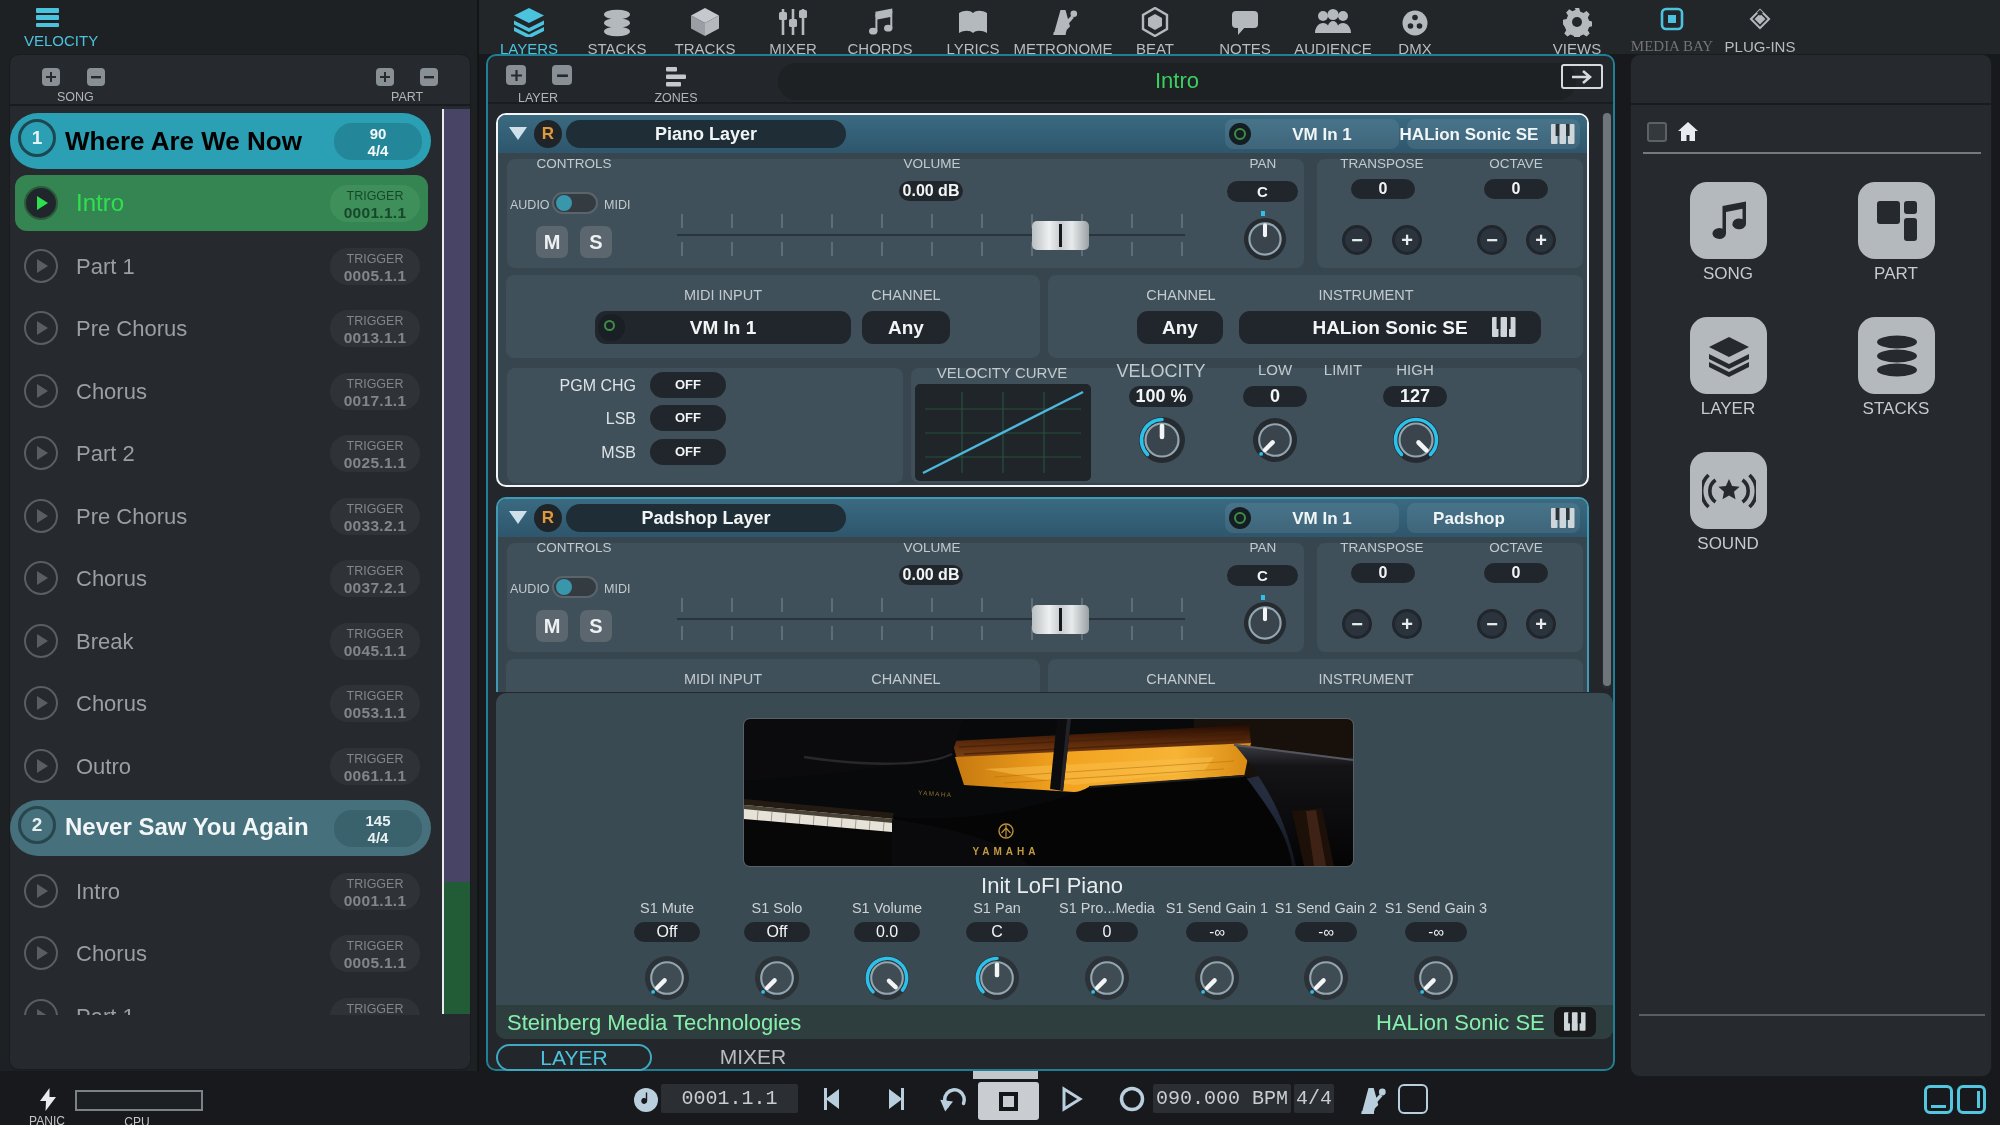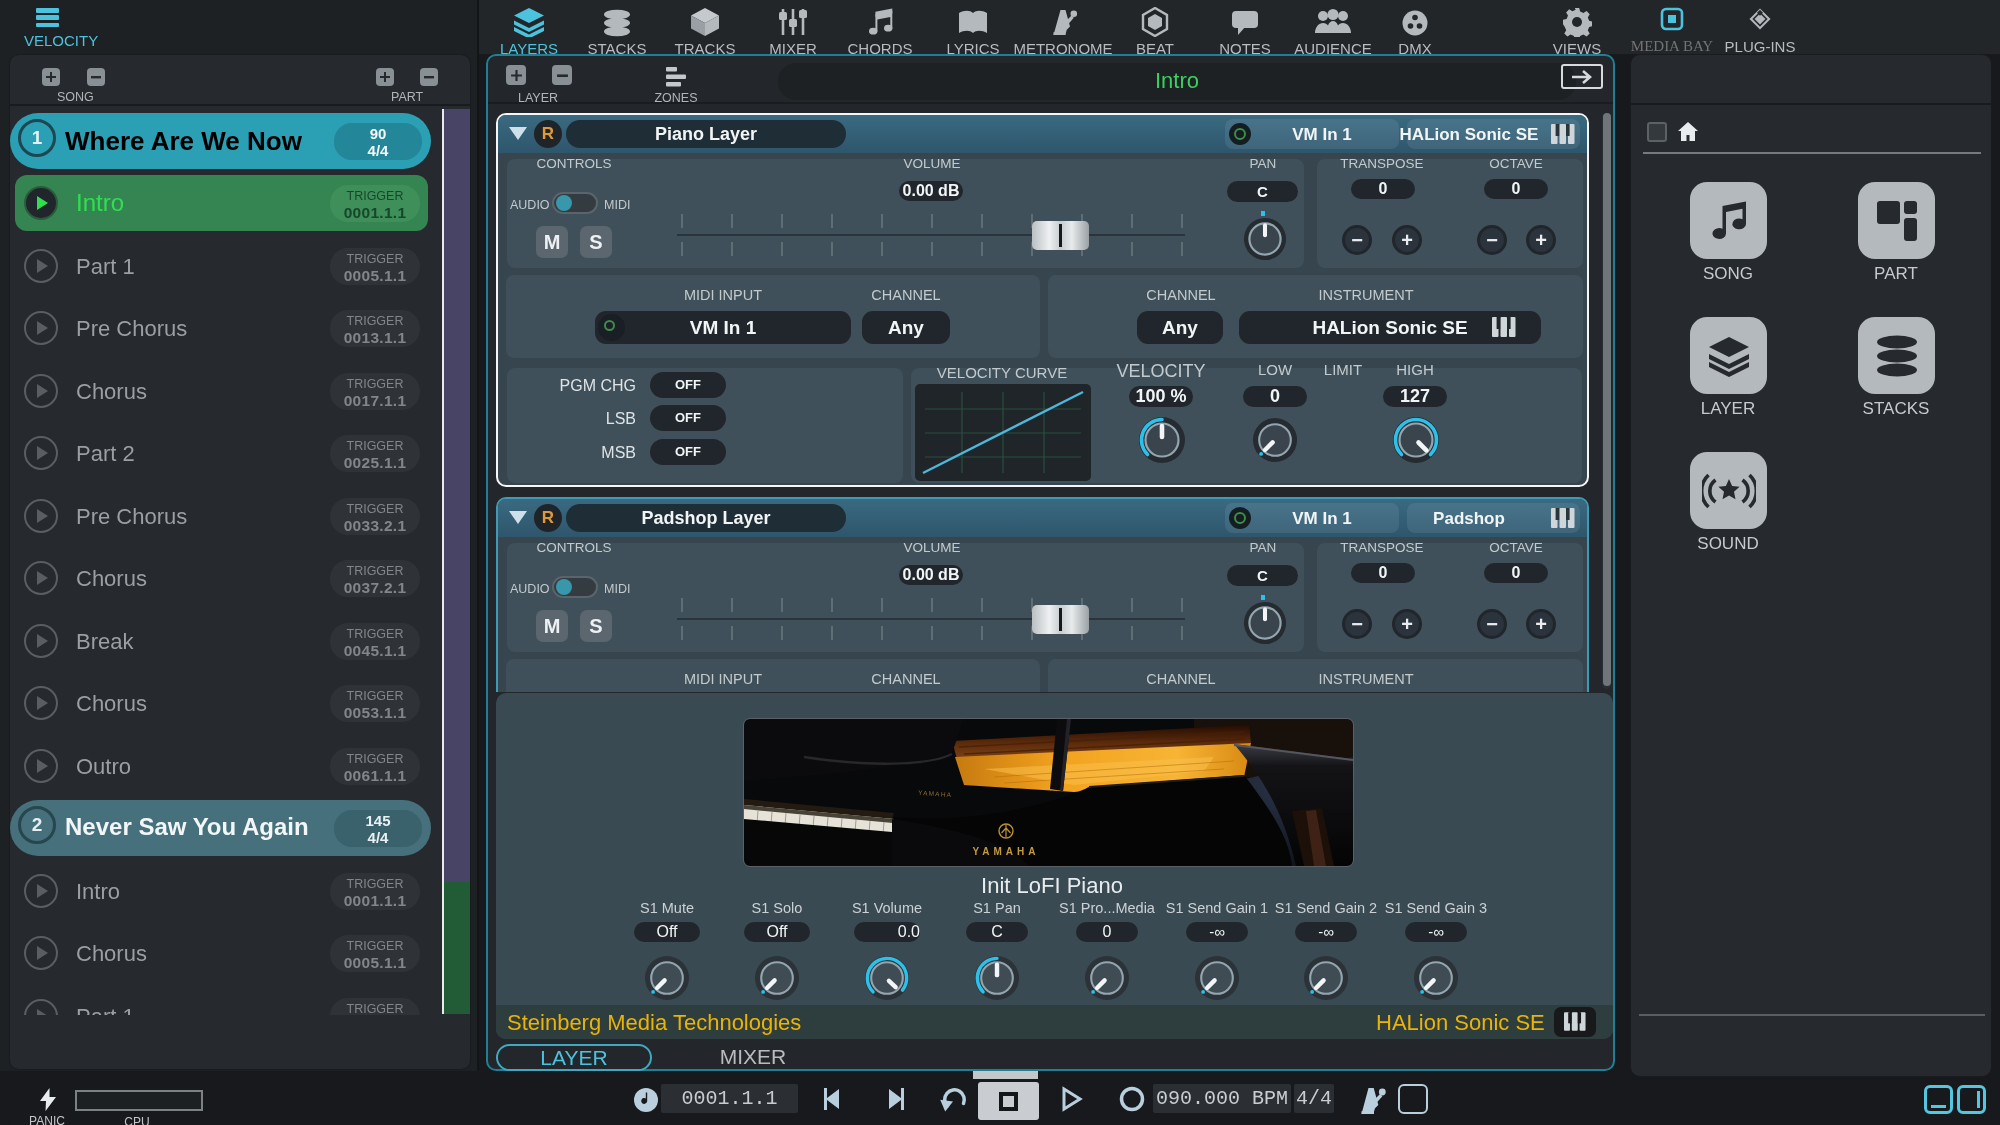--- a/index.html
+++ b/index.html
@@ -65,21 +65,21 @@
 .msbtn { position:absolute; width:32px; height:32px; background:#5b666e; border-radius:7px; color:#eef1f3; font-size:20px; font-weight:bold; text-align:center; line-height:32px; }
 .ticks { position:absolute; height:14px; background:repeating-linear-gradient(90deg,#5f6d75 0 2px,transparent 2px 50px); }
 .sline { position:absolute; height:2px; background:#2a343a; }
 .shandle { position:absolute; width:57px; height:29px; border-radius:5px; background:linear-gradient(90deg,#b9bfc2,#eef0f1 30%,#c6cbce 50%,#e8eaeb 70%,#9aa1a5); }
 .shandle:after { content:""; position:absolute; left:27px; top:3px; width:3px; height:23px; background:#16181a; }
 .circbtn { position:absolute; width:30px; height:30px; border-radius:50%; background:#2b333c; border:3px solid #20262b; color:#e8ecee; text-align:center; font-size:20px; font-weight:bold; line-height:24px; }
 .klab { position:absolute; font-size:14.5px; color:#ccd1d4; width:160px; margin-left:-80px; text-align:center; white-space:nowrap; }
 #pluginPanel { position:absolute; left:8px; top:637px; width:1117px; height:346px; background:#3a4a52; border-radius:10px; }
 #pimg { position:absolute; left:248px; top:26px; width:609px; height:147px; border-radius:6px; overflow:hidden; outline:1.5px solid #5a6166; }
 #initLbl { position:absolute; left:456px; top:180px; width:200px; text-align:center; color:#e8ecee; font-size:22px; }
-#sbar { position:absolute; left:0px; top:312px; width:100%; height:34px; background:#2e3d3e; border-radius:0 0 10px 10px; color:#eab308; font-size:22px; }
+#sbar { position:absolute; left:0px; top:312px; width:100%; height:34px; background:#2e3d3e; border-radius:0 0 10px 10px; color:#86efac; font-size:22px; }
 #vscroll { position:absolute; left:1114px; top:57px; width:9px; height:576px; background:#2a2e32; border-radius:5px; }
 #vthumb { position:absolute; left:0.5px; top:0px; width:8px; height:573px; background:#6e767c; border-radius:4px; }
 #lmtabs { position:absolute; left:0; top:988px; width:100%; height:29px; }
 #layerTab { position:absolute; left:8px; top:0; width:156px; height:27px; border:2px solid #3fa9c2; border-radius:14px; color:#4cc3de; font-size:21px; text-align:center; line-height:24px; }
 #mixerTab { position:absolute; left:215px; top:1px; width:100px; text-align:center; color:#b9bcbe; font-size:21px; }
 #hthumb { position:absolute; left:973px; top:1071px; width:65px; height:8px; background:#c3c7ca; }
 
 
 #right { position:absolute; left:1617px; top:0; width:383px; height:1077px; background:transparent; }
 #rightPanel { position:absolute; left:13px; top:54px; width:362px; height:1023px; background:#26292d; border-radius:10px; border:1px solid #191c1e; }
@@ -656,21 +656,21 @@
     <div class="klab" style="left:171px; top:207px;">S1 Mute</div>
     <div class="klab" style="left:281px; top:207px;">S1 Solo</div>
     <div class="klab" style="left:391px; top:207px;">S1 Volume</div>
     <div class="klab" style="left:501px; top:207px;">S1 Pan</div>
     <div class="klab" style="left:611px; top:207px;">S1 Pro...Media</div>
     <div class="klab" style="left:721px; top:207px;">S1 Send Gain 1</div>
     <div class="klab" style="left:830px; top:207px;">S1 Send Gain 2</div>
     <div class="klab" style="left:940px; top:207px;">S1 Send Gain 3</div>
     <div class="dpill" style="left:138px; top:229px; width:66px; height:20px; font-size:16px; line-height:20px; font-weight:normal;">Off</div>
     <div class="dpill" style="left:248px; top:229px; width:66px; height:20px; font-size:16px; line-height:20px; font-weight:normal;">Off</div>
-    <div class="dpill" style="left:358px; top:229px; width:66px; height:20px; font-size:16px; line-height:20px; font-weight:normal;text-align:right;">0.0</div>
+    <div class="dpill" style="left:358px; top:229px; width:66px; height:20px; font-size:16px; line-height:20px; font-weight:normal;">0.0</div>
     <div class="dpill" style="left:470px; top:229px; width:62px; height:20px; font-size:16px; line-height:20px; font-weight:normal;">C</div>
     <div class="dpill" style="left:580px; top:229px; width:62px; height:20px; font-size:16px; line-height:20px; font-weight:normal;">0</div>
     <div class="dpill" style="left:690px; top:229px; width:62px; height:20px; font-size:15px; line-height:20px; font-weight:normal;">-∞</div>
     <div class="dpill" style="left:799px; top:229px; width:62px; height:20px; font-size:15px; line-height:20px; font-weight:normal;">-∞</div>
     <div class="dpill" style="left:909px; top:229px; width:62px; height:20px; font-size:15px; line-height:20px; font-weight:normal;">-∞</div>
     <svg style="position:absolute; left:148px; top:262px;" width="46" height="46" viewBox="0 0 48 48">
           <circle cx="24" cy="24" r="23" fill="#2c3338"></circle>
           <circle cx="24" cy="24" r="16.5" fill="#404c54" stroke="#93a5ae" stroke-width="2.2"></circle>
           <circle cx="9.5" cy="38.5" r="2" fill="#2bc1ea"></circle>
           <line x1="13.6" y1="34.4" x2="21.5" y2="26.5" stroke="#f2f4f6" stroke-width="4.6" stroke-linecap="round"></line>

